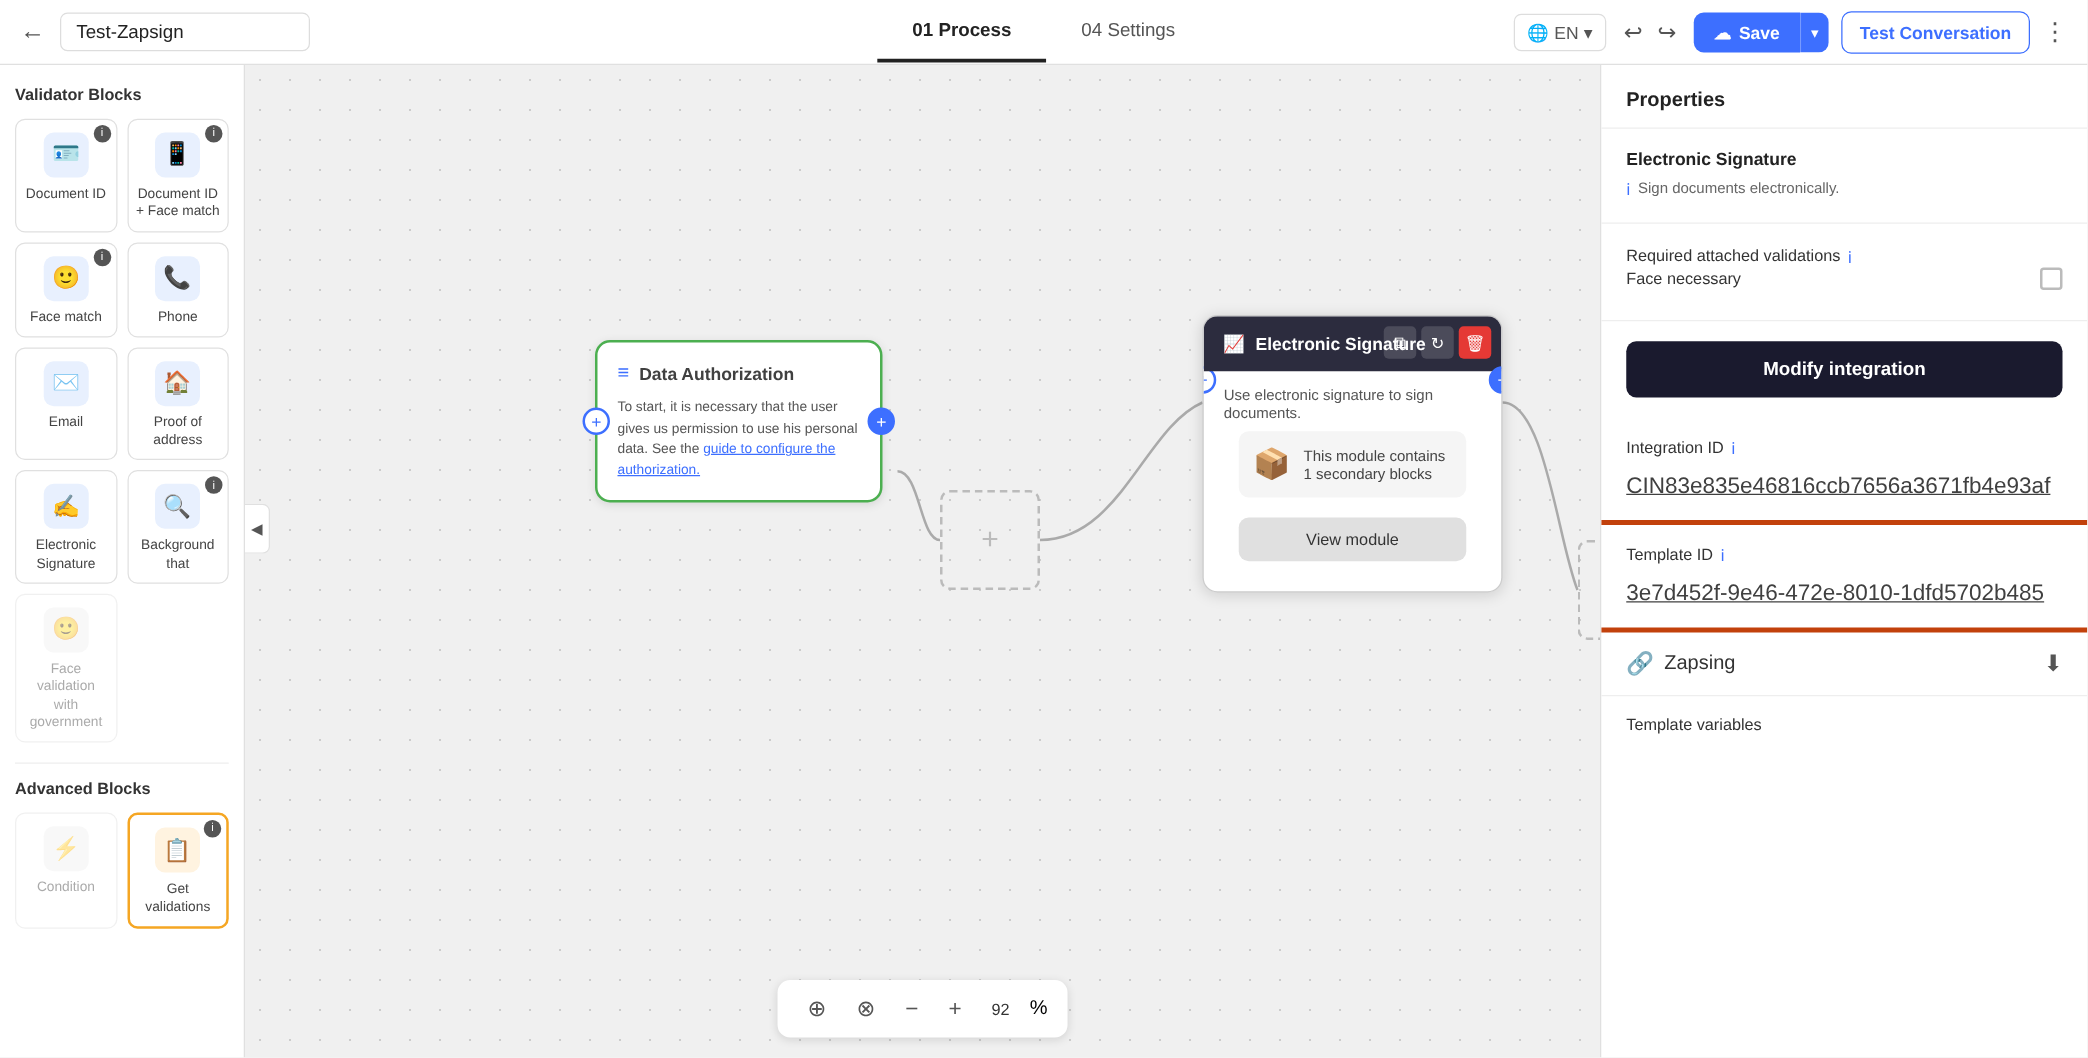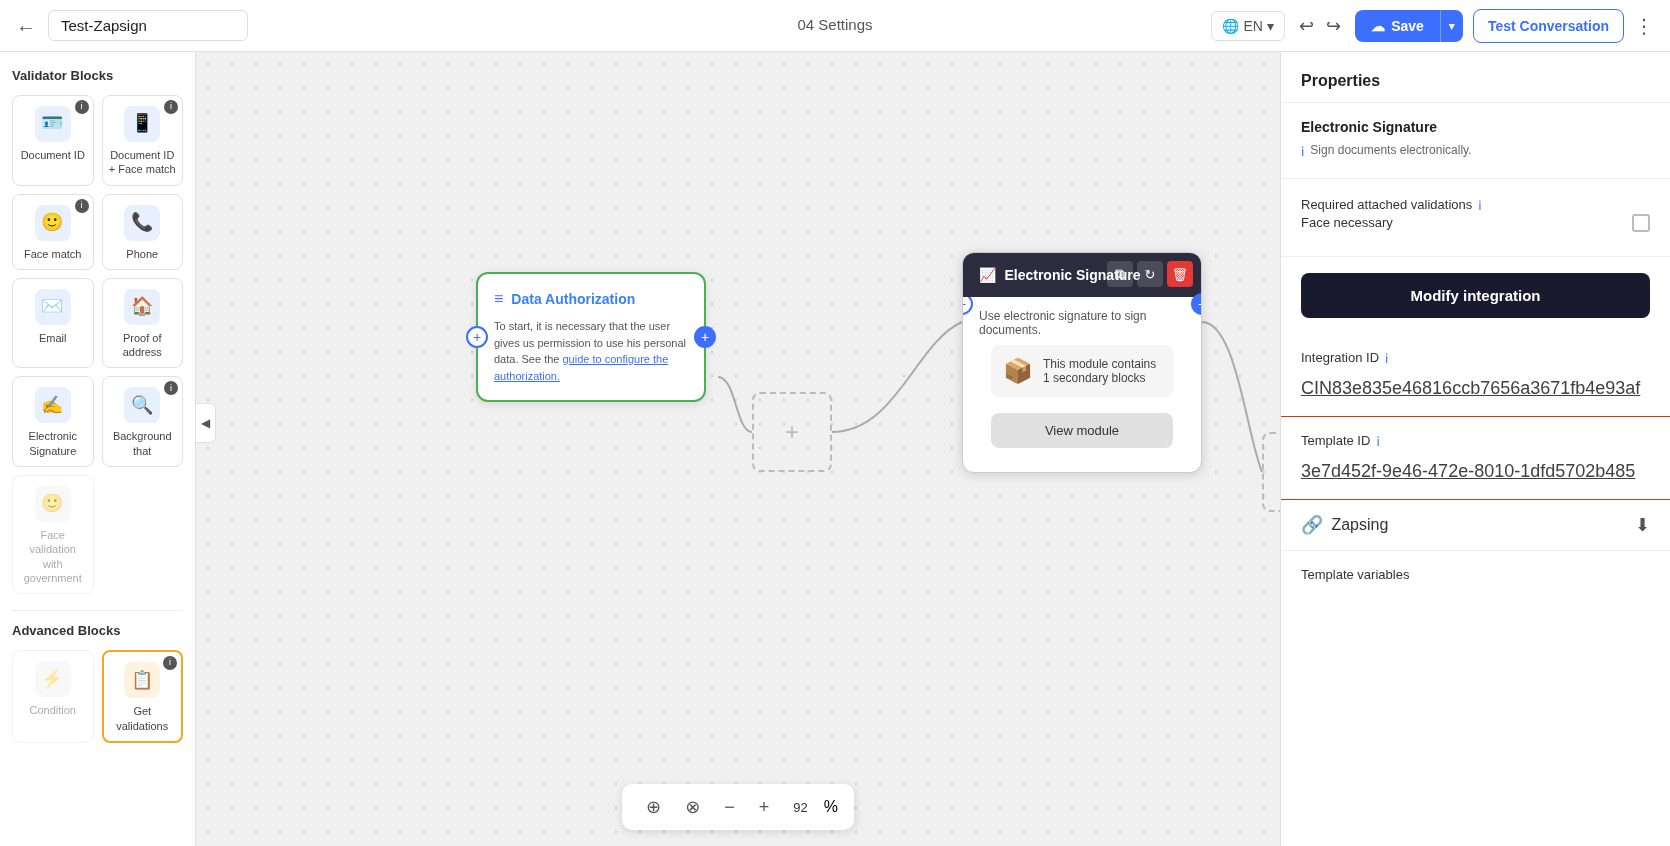--- a/index.html
+++ b/index.html
@@ -86,21 +86,21 @@
     }
 
     
     .node-data-auth {
       position: absolute; left: 280px; top: 220px;
       width: 230px; background: #fff; border: 2px solid #4caf50;
       border-radius: 12px; padding: 16px; box-shadow: 0 2px 8px rgba(0,0,0,0.1);
     }
     .node-header { display: flex; align-items: center; gap: 8px; margin-bottom: 10px; }
     .node-icon-small { font-size: 16px; color: #3d6fff; }
-    .node-title { font-size: 14px; font-weight: 700; color: #3b82f6; text-align: center; }
+    .node-title { font-size: 14px; font-weight: 700; color: #404040; text-align: center; }
     .node-desc { font-size: 11px; color: #555; line-height: 1.5; }
     .node-desc a { color: #3d6fff; text-decoration: underline; cursor: pointer; }
     .node-connector-left {
       position: absolute; left: -12px; top: 50%;
       transform: translateY(-50%);
       width: 22px; height: 22px; border-radius: 50%;
       background: #fff; border: 2px solid #3d6fff;
       display: flex; align-items: center; justify-content: center;
       font-size: 14px; color: #3d6fff;
     }
@@ -226,21 +226,21 @@
       width: 18px; height: 18px; border: 2px solid #bbb; border-radius: 3px;
       background: #fff; cursor: pointer;
     }
 
     .modify-btn {
       width: calc(100% - 40px); margin: 16px 20px;
       background: #1a1a2e; color: #fff; border: none; border-radius: 8px;
       padding: 14px; font-size: 15px; font-weight: 600; cursor: pointer;
     }
 
-    .props-field-section { padding: 14px 20px; border-bottom: 1px solid #c2410c; }
+    .props-field-section { padding: 14px 20px; border-bottom: 4px solid #c2410c; }
     .field-label-row {
       display: flex; align-items: center; gap: 6px;
       font-size: 13px; color: #333; font-weight: 500; margin-bottom: 8px;
     }
     .field-value { font-size: 18px; color: #404040; word-break: break-all; line-height: 1.5; text-decoration: underline; }
 
     .zapsing-row {
       display: flex; align-items: center; justify-content: space-between;
       padding: 14px 20px; border-bottom: 1px solid #eee;
     }
@@ -258,20 +258,21 @@
     ::-webkit-scrollbar-thumb { background: #ccc; border-radius: 3px; }
   </style>
 </head>
 <body>
 
 <div class="top-nav">
   <button class="back-btn">←</button>
   <input class="title-input" type="text" value="Test-Zapsign" style="">
 
   <div class="nav-tabs">
+    <div class="nav-tab active">01 Process</div>
     <div class="nav-tab">04 Settings</div>
   </div>
 
   <div class="nav-right">
     <button class="lang-btn">
       <span>🌐</span>
       <span>EN</span>
       <span>▾</span>
     </button>
     <div class="undo-redo">

